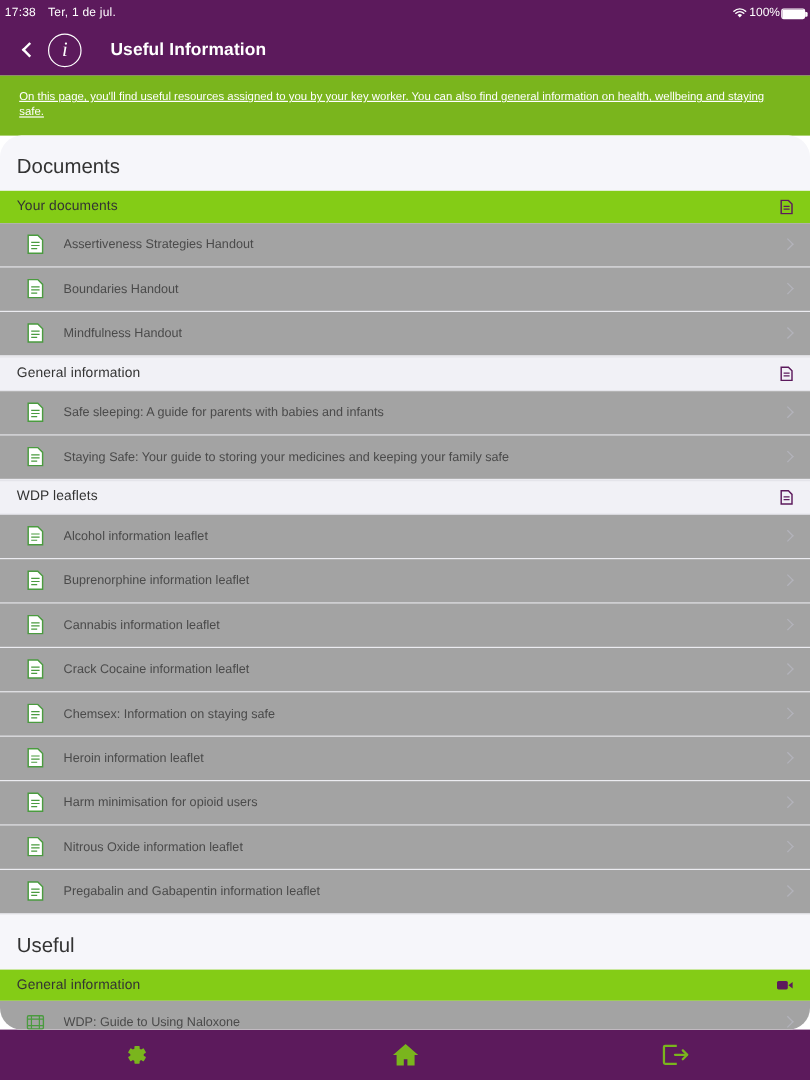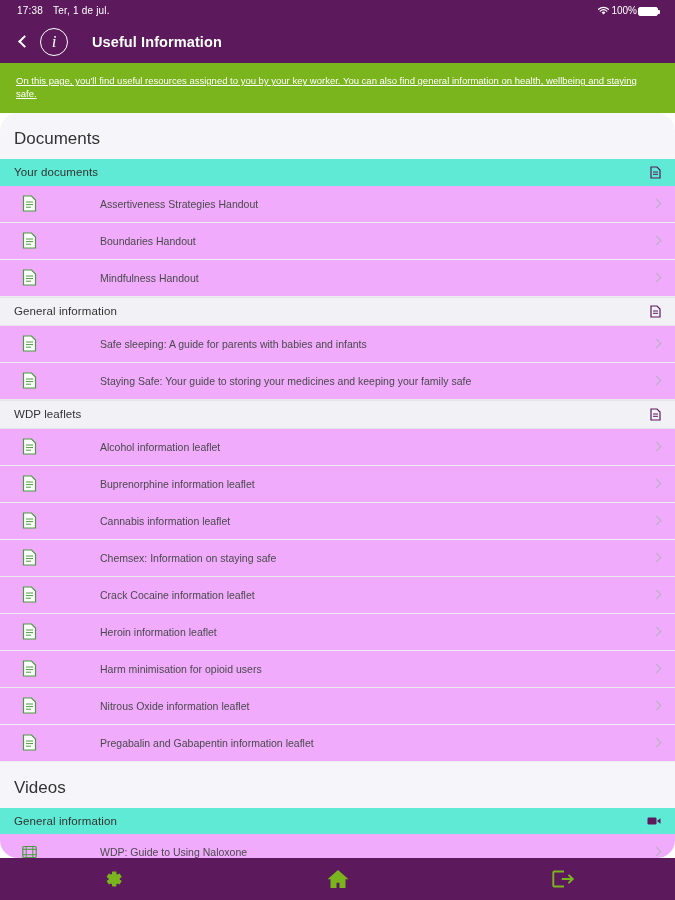--- a/index.html
+++ b/index.html
@@ -15,21 +15,21 @@
     position: relative;
   }
 
   
   .statusbar {
     height: 20px;
     background: #5c1a5c;
     color: #ffffff;
     display: flex;
     align-items: center;
-    padding: 0 17px;
+    padding: 0 4px;
     font-size: 10px;
     flex: 0 0 20px;
   }
   .statusbar .sb-time { margin-right: 10px; letter-spacing: .2px; }
   .statusbar .sb-date { letter-spacing: .2px; }
   .statusbar .sb-right {
     margin-left: auto;
     display: flex;
     align-items: flex-end;
     gap: 1px;
@@ -133,37 +133,36 @@
     padding: 7px 14px;
     font-size: 11.5px;
     color: #333333;
     display: flex;
     align-items: center;
     justify-content: space-between;
     border-top: 1px solid #e4e4ea;
     border-bottom: 1px solid #e4e4ea;
   }
   .subheader.plain {
-    background: #5eead4;
+    background: #84cc16;
     border-top: none;
     border-bottom: none;
     text-align: right;
   }
   .subheader .sh-label { letter-spacing: .1px; }
   .subheader .sh-icon { color: #5c1a5c; display:flex; align-items:center; }
 
   .row {
     display: flex;
     align-items: center;
     padding: 0 14px 0 22px;
     height: 37px;
-    background: #f0abfc;
+    background: #a3a3a3;
     border-bottom: 1px solid #ececf1;
     cursor: pointer;
-    gap: 47px;
   }
   .row .doc-icon {
     flex: 0 0 17px;
     margin-right: 14px;
     display: flex; align-items: center;
   }
   .row .row-label {
     flex: 1 1 auto;
     font-size: 10.5px;
     color: #4a4a4a;
@@ -364,44 +363,44 @@
           <span class="chev"></span>
         </span>
     </div>
     <div class="row">
       <span class="doc-icon">
         <svg width="15" height="17" viewBox="0 0 15 17">
             <path d="M1.5 1h8l4 4v11h-12z" fill="#fff" stroke="#4a9b3f" stroke-width="1.2"></path>
             <path d="M4 7h7M4 9.6h7M4 12.2h5" stroke="#4a9b3f" stroke-width="1"></path>
           </svg>
       </span>
+      <span class="row-label">Crack Cocaine information leaflet</span>
+      <span class="row-chevron">
+          <span class="chev"></span>
+        </span>
+    </div>
+    <div class="row">
+      <span class="doc-icon">
+        <svg width="15" height="17" viewBox="0 0 15 17">
+            <path d="M1.5 1h8l4 4v11h-12z" fill="#fff" stroke="#4a9b3f" stroke-width="1.2"></path>
+            <path d="M4 7h7M4 9.6h7M4 12.2h5" stroke="#4a9b3f" stroke-width="1"></path>
+          </svg>
+      </span>
       <span class="row-label">Chemsex: Information on staying safe</span>
       <span class="row-chevron">
           <span class="chev"></span>
         </span>
     </div>
     <div class="row">
       <span class="doc-icon">
         <svg width="15" height="17" viewBox="0 0 15 17">
             <path d="M1.5 1h8l4 4v11h-12z" fill="#fff" stroke="#4a9b3f" stroke-width="1.2"></path>
             <path d="M4 7h7M4 9.6h7M4 12.2h5" stroke="#4a9b3f" stroke-width="1"></path>
           </svg>
       </span>
-      <span class="row-label">Crack Cocaine information leaflet</span>
-      <span class="row-chevron">
-          <span class="chev"></span>
-        </span>
-    </div>
-    <div class="row">
-      <span class="doc-icon">
-        <svg width="15" height="17" viewBox="0 0 15 17">
-            <path d="M1.5 1h8l4 4v11h-12z" fill="#fff" stroke="#4a9b3f" stroke-width="1.2"></path>
-            <path d="M4 7h7M4 9.6h7M4 12.2h5" stroke="#4a9b3f" stroke-width="1"></path>
-          </svg>
-      </span>
       <span class="row-label">Heroin information leaflet</span>
       <span class="row-chevron">
           <span class="chev"></span>
         </span>
     </div>
     <div class="row">
       <span class="doc-icon">
         <svg width="15" height="17" viewBox="0 0 15 17">
             <path d="M1.5 1h8l4 4v11h-12z" fill="#fff" stroke="#4a9b3f" stroke-width="1.2"></path>
             <path d="M4 7h7M4 9.6h7M4 12.2h5" stroke="#4a9b3f" stroke-width="1"></path>
@@ -430,21 +429,21 @@
             <path d="M1.5 1h8l4 4v11h-12z" fill="#fff" stroke="#4a9b3f" stroke-width="1.2"></path>
             <path d="M4 7h7M4 9.6h7M4 12.2h5" stroke="#4a9b3f" stroke-width="1"></path>
           </svg>
       </span>
       <span class="row-label">Pregabalin and Gabapentin information leaflet</span>
       <span class="row-chevron">
           <span class="chev"></span>
         </span>
     </div>
 
-    <div class="section-title">Videos</div>
+    <div class="section-title">Useful</div>
     <div class="subheader plain">
       <span class="sh-label">General information</span>
       <span class="sh-icon">
         <svg width="14" height="10" viewBox="0 0 14 10">
             <rect x="0.5" y="1.5" width="9" height="7" rx="1.3" fill="#5c1a5c"></rect>
             <path d="M10 5 L13.5 2.3 v5.4 Z" fill="#5c1a5c"></path>
           </svg>
       </span>
     </div>
     <div class="row">

